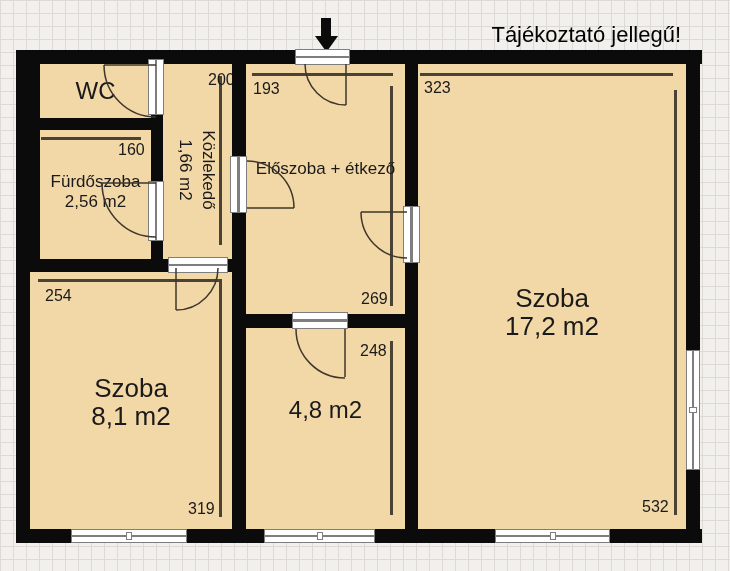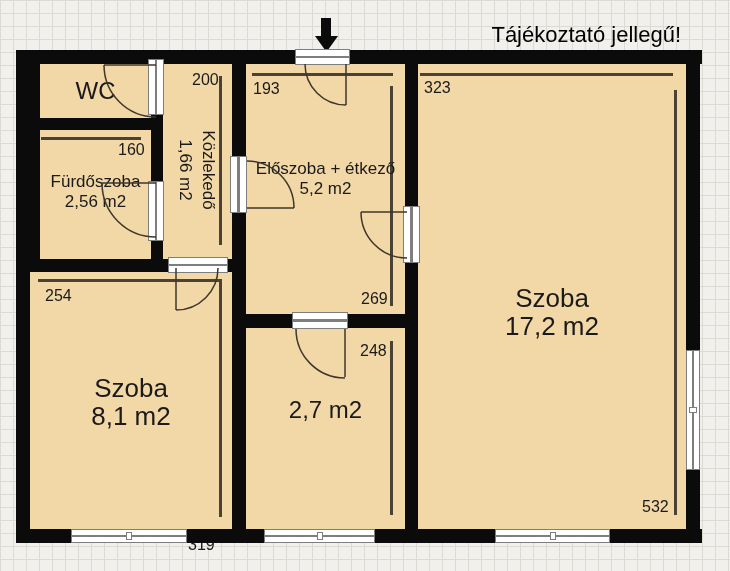--- a/index.html
+++ b/index.html
@@ -57,51 +57,50 @@
   <div class="abs dim" style="left:219px;top:76px;width:3px;height:169px;"></div>
   <div class="abs dim" style="left:41px;top:137px;width:100px;height:3px;"></div>
   <div class="abs dim" style="left:38px;top:279px;width:184px;height:3px;"></div>
   <div class="abs dim" style="left:219px;top:280px;width:3px;height:237px;"></div>
   <div class="abs dim" style="left:390px;top:341px;width:3px;height:174px;"></div>
 
   <div class="dim-label" style="left:253px;top:80px;">193</div>
   <div class="dim-label" style="left:361px;top:290px;">269</div>
   <div class="dim-label" style="left:424px;top:79px;">323</div>
   <div class="dim-label" style="left:642px;top:498px;">532</div>
-  <div class="dim-label" style="left:192px;top:71px;">200</div>
+  <div class="dim-label" style="left:208px;top:71px;">200</div>
   <div class="dim-label" style="left:118px;top:141px;">160</div>
   <div class="dim-label" style="left:45px;top:287px;">254</div>
-  <div class="dim-label" style="left:188px;top:500px;margin-top:36px;">319</div>
+  <div class="dim-label" style="left:188px;top:500px;">319</div>
   <div class="dim-label" style="left:360px;top:342px;">248</div>
 
   <div class="room-label small" style="left:40px;top:81px;width:111px;font-size:24px;">
     <div>WC</div>
   </div>
   <div class="room-label small" style="left:40px;top:172px;width:111px;">
     <div>Fürdőszoba</div>
     <div>2,56 m2</div>
   </div>
   <div class="room-label small rot" style="left:142px;top:147px;width:110px;line-height:23px;">
     <div>Közlekedő</div>
     <div>1,66 m2</div>
   </div>
   <div class="room-label small" style="left:246px;top:159px;width:159px;">
     <div>Előszoba + étkező</div>
-    <div>5,2 m2</div>
   </div>
   <div class="room-label big" style="left:418px;top:284px;width:268px;">
     <div>Szoba</div>
     <div>17,2 m2</div>
   </div>
   <div class="room-label big" style="left:30px;top:374px;width:202px;">
     <div>Szoba</div>
     <div>8,1 m2</div>
   </div>
   <div class="room-label big" style="left:246px;top:396px;width:159px;font-size:24px;line-height:27px;">
-    <div>2,7 m2</div>
+    <div>4,8 m2</div>
   </div>
 
   <div class="abs w" style="left:16px;top:50px;width:686px;height:14px;"></div>
   <div class="abs w" style="left:16px;top:50px;width:14px;height:493px;"></div>
   <div class="abs w" style="left:30px;top:50px;width:10px;height:222px;"></div>
   <div class="abs w" style="left:16px;top:529px;width:55px;height:14px;"></div>
   <div class="abs w" style="left:187px;top:529px;width:77px;height:14px;"></div>
   <div class="abs w" style="left:375px;top:529px;width:120px;height:14px;"></div>
   <div class="abs w" style="left:610px;top:529px;width:92px;height:14px;"></div>
   <div class="abs w" style="left:686px;top:50px;width:14px;height:300px;"></div>

